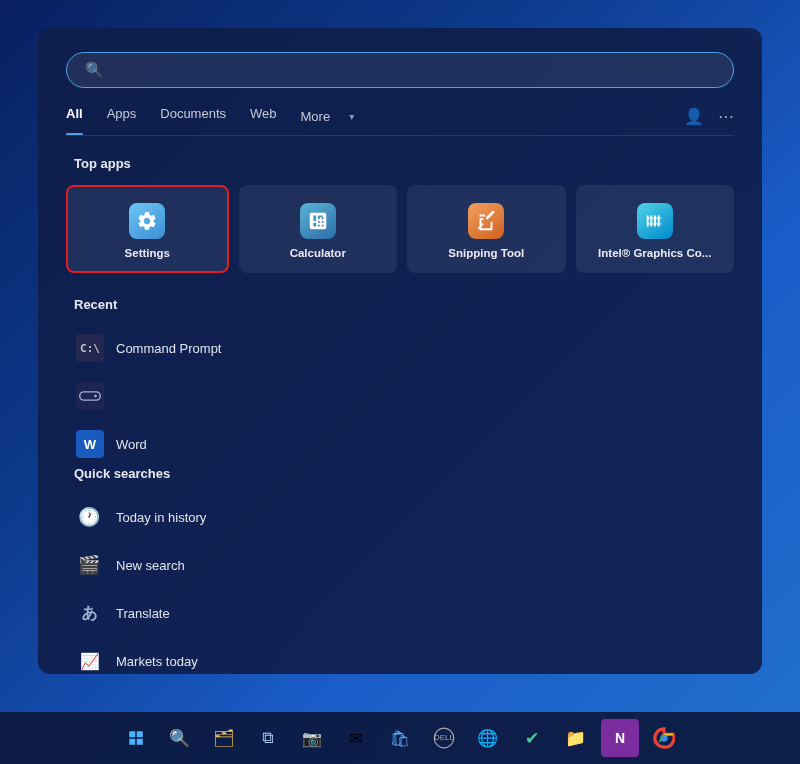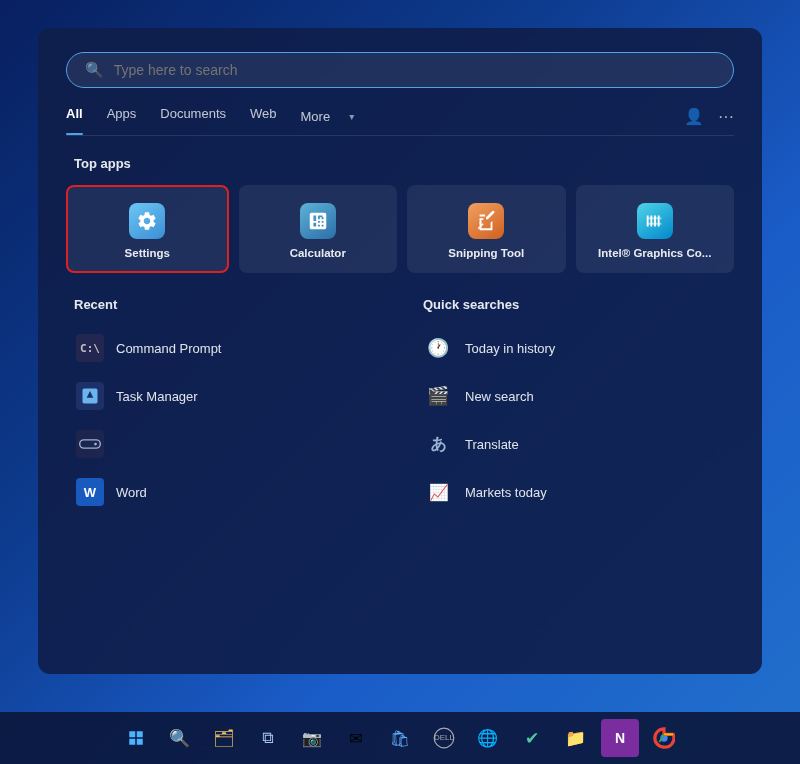--- a/index.html
+++ b/index.html
@@ -188,21 +188,21 @@
       border-radius: 8px;
       display: flex;
       align-items: center;
       justify-content: center;
       font-size: 18px;
     }
 
     
     .bottom-section {
       display: flex;
-      gap: 30px;
+      flex-direction: column;
     }
     .bottom-col {
       flex: 1;
     }
     .recent-list, .quick-list {
       display: flex;
       flex-direction: column;
       gap: 4px;
     }
     .list-item {
@@ -282,21 +282,20 @@
   </style>
 </head>
 <body>
 
 <div style="position:absolute;inset:0;background:linear-gradient(135deg,#082060 0%,#0d3b8e 35%,#1a5cc8 65%,#2170cc 100%);"></div>
 
 <div class="start-menu">
 
   <div class="search-bar">
     <span class="search-icon-svg">🔍</span>
-    <input type="text" placeholder="Type here to search" style="">
   </div>
 
   <div class="nav-tabs">
     <div class="nav-tab active">All</div>
     <div class="nav-tab">Apps</div>
     <div class="nav-tab">Documents</div>
     <div class="nav-tab">Web</div>
     <div class="nav-tab-more">
       <span>More</span>
       <span class="chevron">▾</span>
@@ -357,28 +356,20 @@
 
     <div class="bottom-col">
       <div class="section-title">Recent</div>
       <div class="recent-list">
 
         <div class="list-item">
           <div class="list-item-icon cmd-icon">C:\</div>
           <span>Command Prompt</span>
         </div>
 
-        <div class="list-item">
-          <div class="list-item-icon task-icon">
-            <svg width="20" height="20" viewBox="0 0 24 24" fill="#6ab4f0">
-              <path d="M19 3H5c-1.1 0-2 .9-2 2v14c0 1.1.9 2 2 2h14c1.1 0 2-.9 2-2V5c0-1.1-.9-2-2-2zm-7 3l4 8H8l4-8z"></path>
-            </svg>
-          </div>
-          <span>Task Manager</span>
-        </div>
 
         <div class="list-item">
           <div class="list-item-icon storage-icon">
             <svg width="22" height="16" viewBox="0 0 32 20" fill="none">
               <rect x="1" y="4" width="30" height="12" rx="6" stroke="#9ab4d4" stroke-width="2"></rect>
               <circle cx="24" cy="10" r="2" fill="#9ab4d4"></circle>
             </svg>
           </div>
         </div>
 

